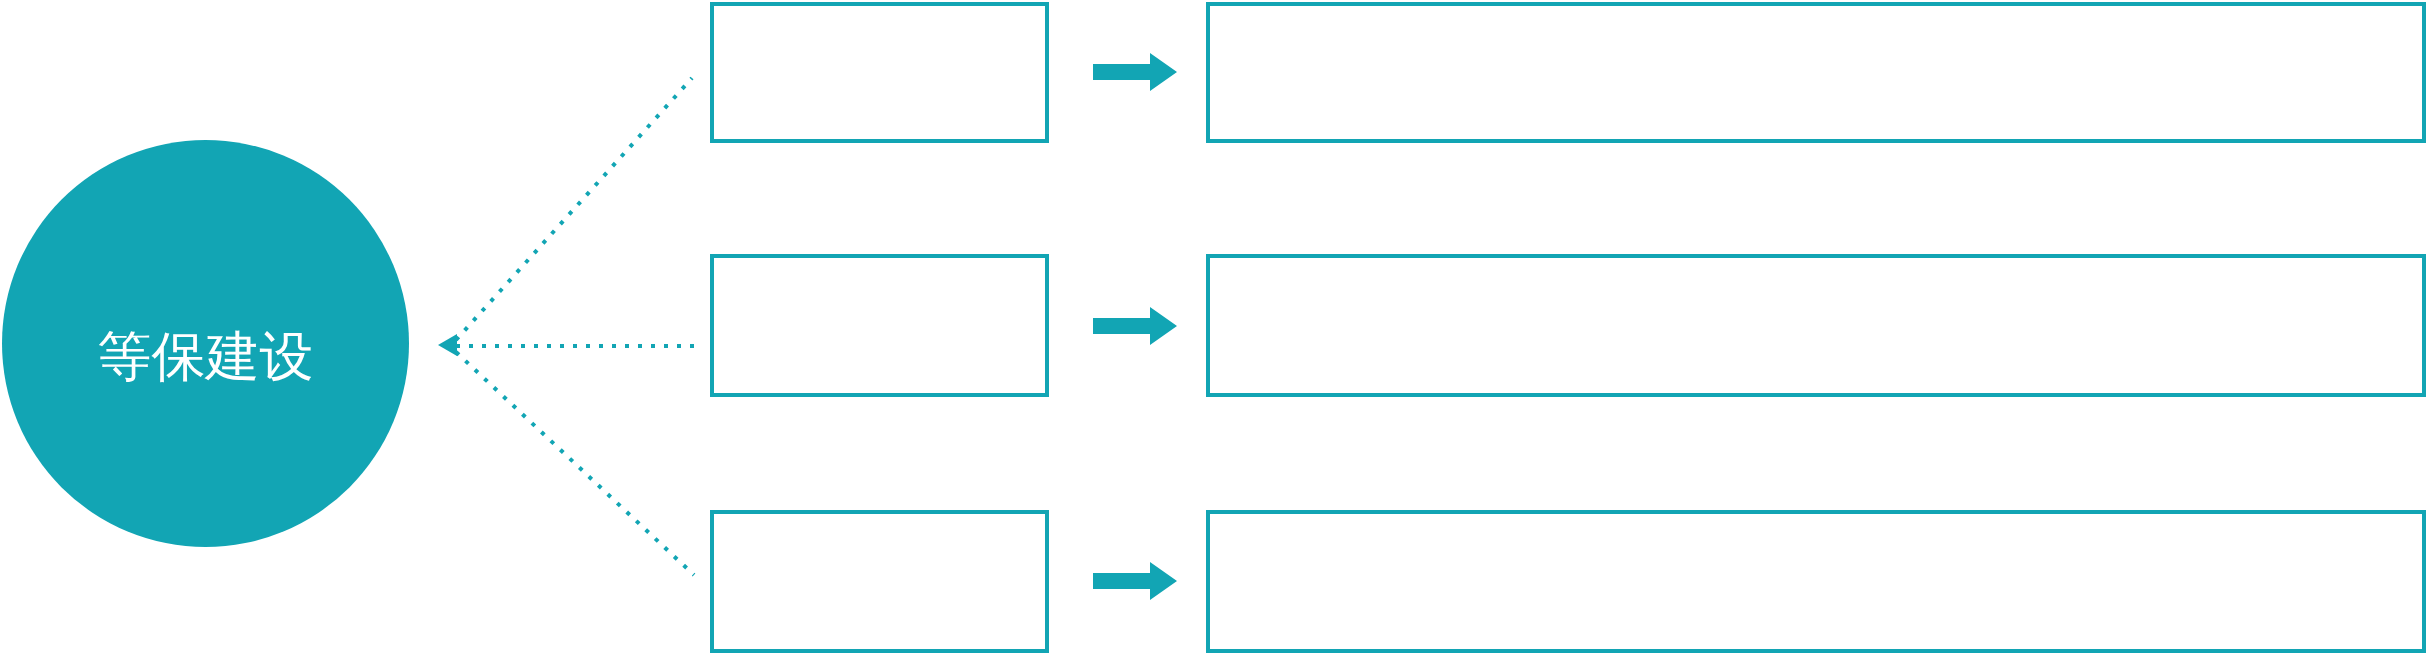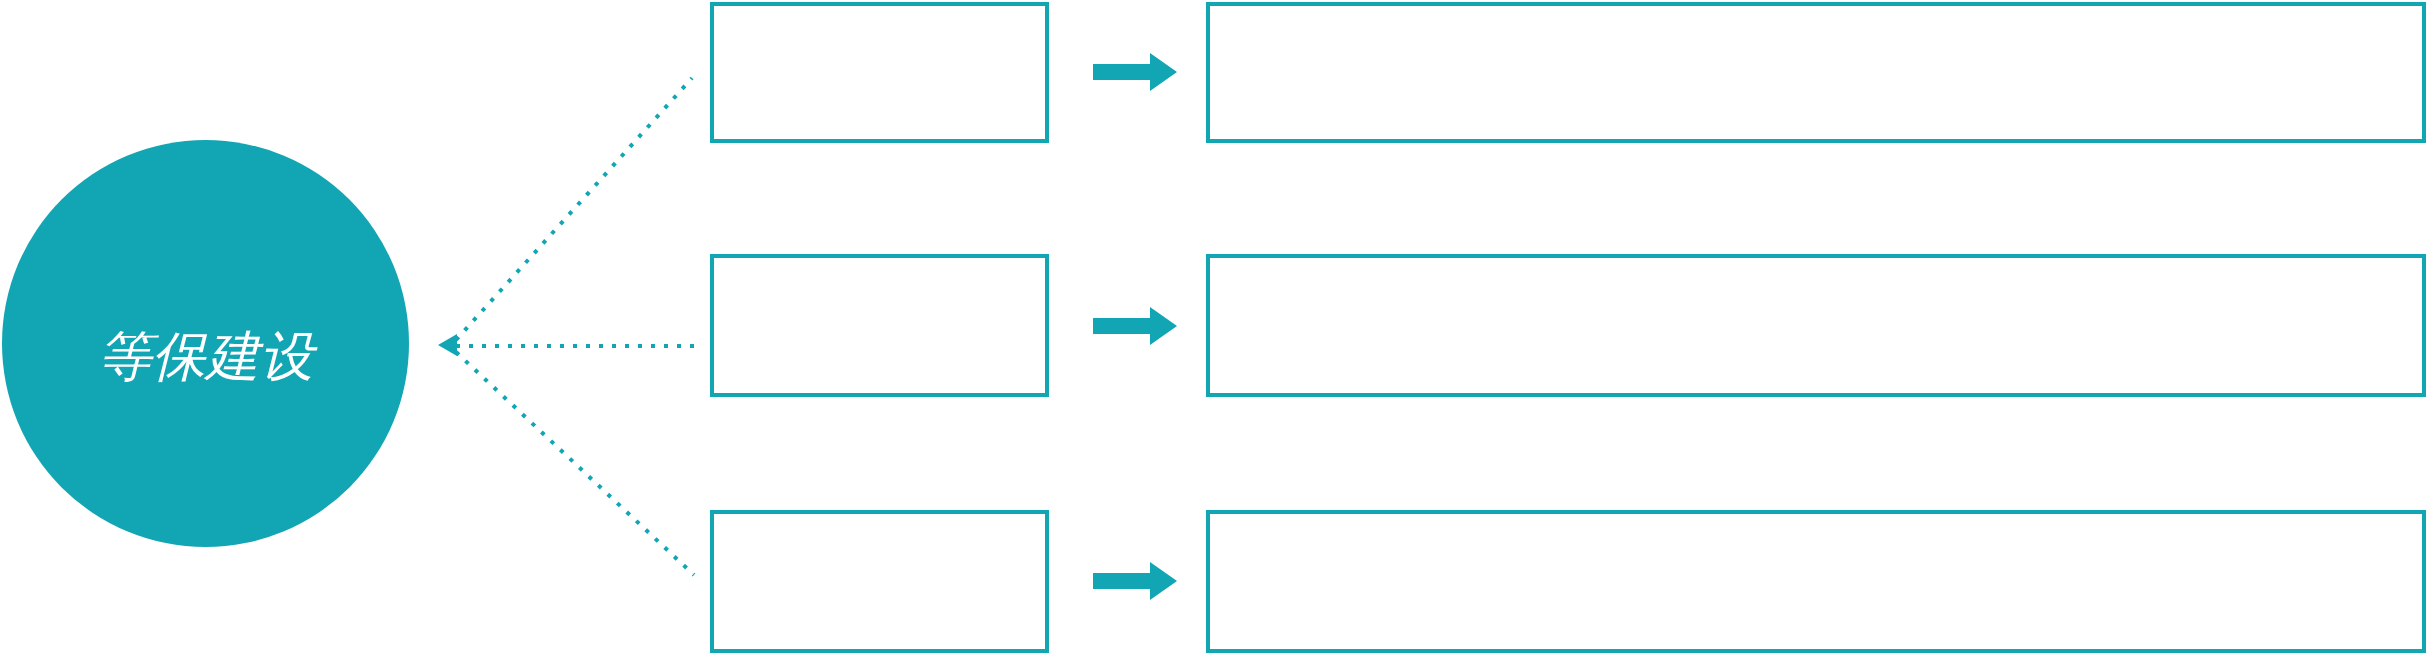--- a/index.html
+++ b/index.html
@@ -22,21 +22,20 @@
     display: flex;
     flex-direction: column;
     align-items: center;
     justify-content: center;
     color: var(--text-on-accent);
     font-size: 54px;
     line-height: 84px;
     font-weight: 300;
     text-align: center;
     padding-top: 26px;
-    font-style: italic;
   }
   .box {
     position: absolute;
     background: var(--bg);
     border: 4px solid var(--accent);
   }
   .small-box { left: 710px; width: 339px; }
   .large-box { left: 1206px; width: 1220px; }
   .row1 { top: 2px;   height: 141px; }
   .row2 { top: 254px; height: 143px; }

